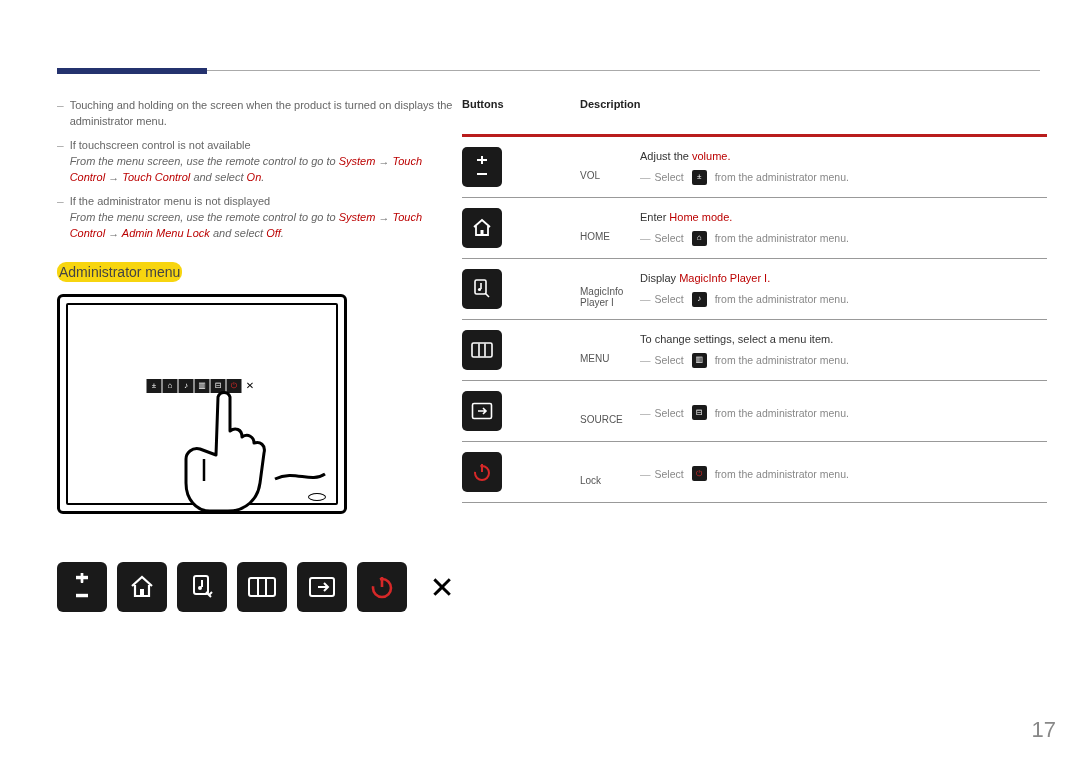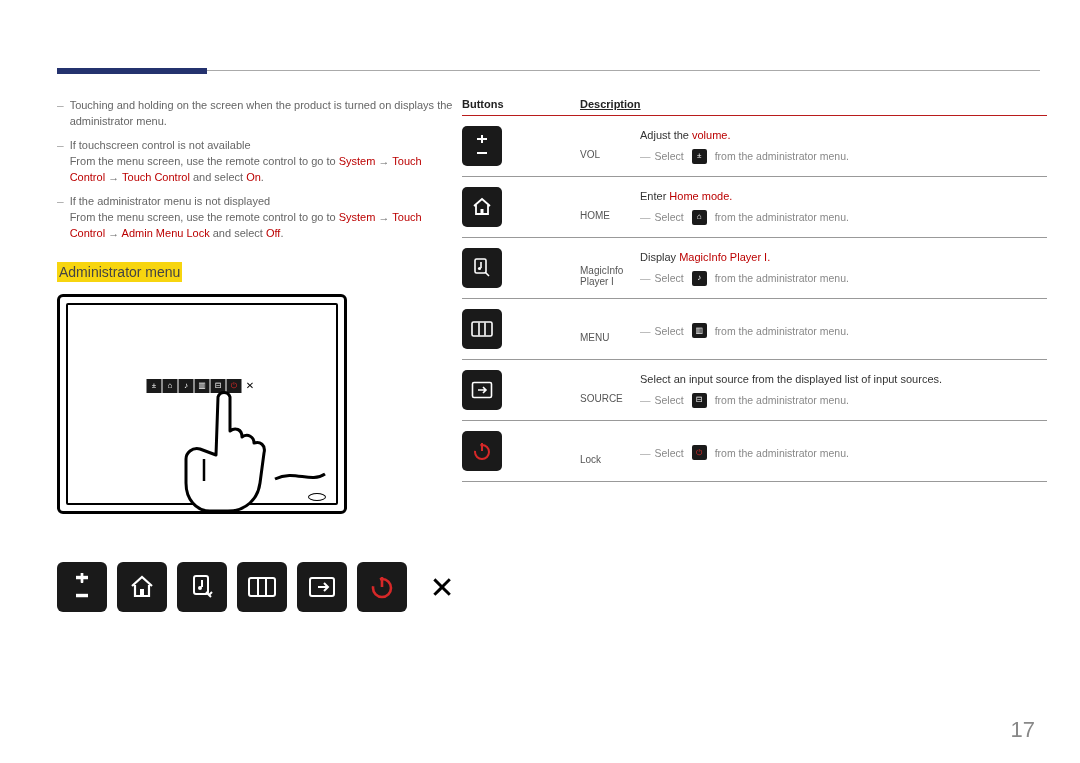--- a/index.html
+++ b/index.html
@@ -40,28 +40,30 @@
     line-height: 1.45;
     color: #666;
   }
   .note .dash { color: #999; font-family: monospace; }
   .note .content { flex: 1; }
   .sub {
     padding-left: 12px;
     color: #666;
     line-height: 1.45;
     margin-bottom: 8px;
+    font-style: italic;
   }
   .hl {
     background: #f7d50f;
     display: inline-block;
     padding: 2px 2px;
     font-size: 14px;
     color: #444;
     margin-top: 12px;
+    border-radius: 9px;
   }
   .illus {
     margin-top: 12px;
     width: 290px;
     height: 220px;
     border: 3px solid #000;
     border-radius: 6px;
     position: relative;
     background: #fff;
   }
@@ -124,27 +126,27 @@
   .big-icon.close { background: transparent; color: #000; font-size: 30px; }
   .right-col {
     position: absolute;
     left: 462px;
     top: 98px;
     width: 585px;
   }
   .th-row {
     display: flex;
     font-weight: bold;
-    padding-bottom: 5px;
-    border-bottom: 1px solid #b91c1c;
+    padding-bottom: 24px;
+    border-bottom: 3px solid #b91c1c;
     color: #222;
     font-size: 11px;
   }
   .th-row .c1 { width: 118px; }
-  .th-row .c2 { flex: 1; text-decoration: underline; }
+  .th-row .c2 { flex: 1; }
   .row {
     display: flex;
     align-items: center;
     border-bottom: 1px solid #999;
     padding: 10px 0;
     min-height: 56px;
   }
   .row:last-child { border-bottom: 1px solid #999; }
   .c-icon { width: 118px; display:flex; align-items:center; }
   .c-btn  { width: 60px; color:#555; font-size:10px;margin-top:16px; }
@@ -177,21 +179,21 @@
     display: inline-flex;
     align-items: center;
     justify-content: center;
     font-size: 8px;
     margin: 0 4px;
     vertical-align: middle;
   }
   .tiny.power { color:#d62828; }
   .pagenum {
     position: absolute;
-    right: 45px;
+    right: 24px;
     bottom: 20px;
     font-size: 22px;
     color: #888;
   }
   .redb { color: #b00; text-align: right; }
   svg { display: block; }
 </style>
 </head>
 <body>
 
@@ -376,41 +378,41 @@
         <div class="sm-icon">
       <svg width="22" height="16" viewBox="0 0 22 16">
             <rect x="1" y="1" width="20" height="14" rx="1.5" fill="none" stroke="#fff" stroke-width="1.6"></rect>
             <line x1="8" y1="1.5" x2="8" y2="14.5" stroke="#fff" stroke-width="1.6"></line>
             <line x1="14" y1="1.5" x2="14" y2="14.5" stroke="#fff" stroke-width="1.6"></line>
           </svg>
     </div>
       </div>
     <div class="c-btn">MENU</div>
     <div class="c-desc">
+      <div>To change settings, select a menu item.</div>
       <div class="desc-note">
           <span class="dash">―</span>
           <span>Select </span>
           <span class="tiny">▥</span>
           <span> from the administrator menu.</span>
         </div>
     </div>
   </div>
 
   <div class="row">
     <div class="c-icon">
         <div class="sm-icon">
       <svg width="22" height="18" viewBox="0 0 22 18">
             <rect x="1.5" y="1.5" width="19" height="15" rx="1.5" fill="none" stroke="#fff" stroke-width="1.6"></rect>
             <path d="M7 9 h8 M12 6 l3 3 -3 3" fill="none" stroke="#fff" stroke-width="1.6"></path>
           </svg>
     </div>
       </div>
     <div class="c-btn">SOURCE</div>
     <div class="c-desc">
-      <div>Select an input source from the displayed list of input sources.</div>
       <div class="desc-note">
           <span class="dash">―</span>
           <span>Select </span>
           <span class="tiny">⊟</span>
           <span> from the administrator menu.</span>
         </div>
     </div>
   </div>
 
   <div class="row">

